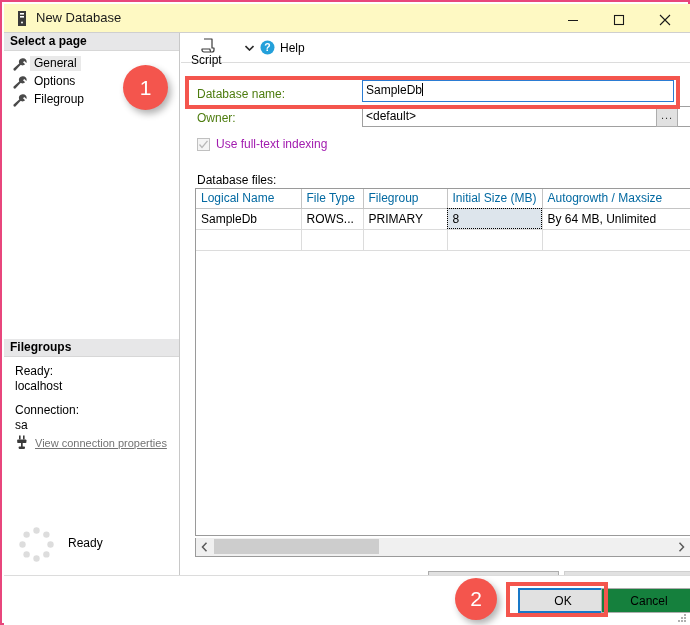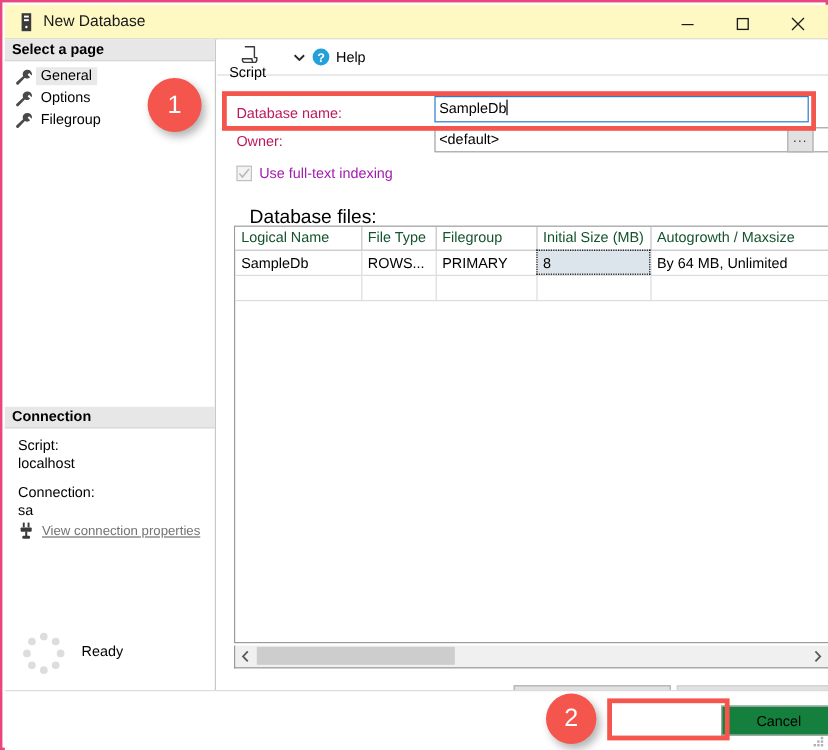--- a/index.html
+++ b/index.html
@@ -147,21 +147,21 @@
     position: absolute; left: 76px; top: 4px;
     height: 21px; display: flex; align-items: center;
     padding: 0 3px;
   }
   #help-icon { width: 15px; height: 15px; margin-right: 5px; }
   #help-label { font-size: 12px; }
 
   
   .form-label {
     position: absolute;
-    font-size: 12px; color: #be185d;
+    font-size: 12px; color: #4d7c0f;
     white-space: nowrap;
   }
   #lbl-dbname { left: 16px; top: 54px; }
   #lbl-owner  { left: 16px; top: 78px; }
 
   .textbox {
     position: absolute;
     box-sizing: border-box;
     background: #ffffff;
     font-size: 12px;
@@ -208,22 +208,22 @@
     box-sizing: border-box;
     border: 1px solid #c0c0c0;
     background: #f4f4f4;
     margin-right: 6px;
     position: relative;
   }
   #fulltext-label { font-size: 12px; color: #a21caf; }
 
   
   #lbl-dbfiles {
-    position: absolute; left: 27px; top: 140px;
-    font-size: 16px;
+    position: absolute; left: 16px; top: 140px;
+    font-size: 12px;
   }
 
   #filegrid {
     position: absolute;
     left: 14px; top: 155px;
     width: 496px; height: 348px;
     box-sizing: border-box;
     border: 1px solid #9a9a9a;
     background: #ffffff;
     overflow: hidden;
@@ -236,21 +236,21 @@
   }
   table.grid th {
     font-weight: normal;
     text-align: left;
     background: #ffffff;
     border-right: 1px solid #c4c4c4;
     border-bottom: 1px solid #c4c4c4;
     height: 19px;
     padding: 0 0 0 5px;
     box-sizing: border-box;
-    color: #14532d;
+    color: #0369a1;
   }
   table.grid td {
     border-right: 1px solid #dcdcdc;
     border-bottom: 1px solid #dcdcdc;
     height: 21px;
     padding: 0 0 0 5px;
     box-sizing: border-box;
     color: #000;
     white-space: nowrap;
     overflow: hidden;
@@ -421,23 +421,23 @@
     <div class="page-item" style="top:58px;">
       <span class="wrench">
         <svg width="15" height="14" viewBox="0 0 15 14">
           <path d="M10.5,1.2 a3.6,3.6 0 1 0 2.6,6.1 l-2.1,-2.1 1.3,-1.3 2.1,2.1 a3.6,3.6 0 0 0 -3.9,-4.8 z" fill="#4a4a4a"></path>
           <path d="M8.6,5.2 L1.6,11.6 a1.3,1.3 0 0 0 1.8,1.8 L9.9,6.6 z" fill="#4a4a4a"></path>
         </svg>
       </span>
       <span class="lbl">Filegroup</span>
     </div>
 
-    <div class="panel-header" id="hdr-connection">Connection</div>
-
-    <div class="conn-line" style="top:331px;">Script:</div>
+    <div class="panel-header" id="hdr-connection">Filegroups</div>
+
+    <div class="conn-line" style="top:331px;">Ready:</div>
     <div class="conn-line" style="top:346px;">localhost</div>
     <div class="conn-line" style="top:370px;">Connection:</div>
     <div class="conn-line" style="top:385px;">sa</div>
 
     <span id="conn-link-icon">
       <svg width="17" height="15" viewBox="0 0 17 15">
         <rect x="4" y="0.5" width="1.6" height="4" fill="#3a3a3a"></rect>
         <rect x="8" y="0.5" width="1.6" height="4" fill="#3a3a3a"></rect>
         <rect x="2.2" y="4.5" width="9.2" height="3.6" rx="0.8" fill="#3a3a3a"></rect>
         <rect x="6" y="8" width="1.7" height="4" fill="#3a3a3a"></rect>
@@ -562,20 +562,21 @@
             <path d="M1.5,0.8 L5.5,5 L1.5,9.2" fill="none" stroke="#5a5a5a" stroke-width="1.5"></path>
           </svg>
       </div>
     </div>
 
     <div class="btn" id="btn-add">Add</div>
     <div class="btn disabled" id="btn-remove">Remove</div>
   </div>
 
   <div id="bottombar">
+    <div id="btn-ok">OK</div>
     <div id="btn-cancel">Cancel</div>
     <span id="resize-grip">
       <svg width="12" height="12" viewBox="0 0 12 12">
         <g fill="#b0b0b0">
           <rect x="9" y="3" width="2" height="2"></rect>
           <rect x="6" y="6" width="2" height="2"></rect>
             <rect x="9" y="6" width="2" height="2"></rect>
           <rect x="3" y="9" width="2" height="2"></rect>
             <rect x="6" y="9" width="2" height="2"></rect>
             <rect x="9" y="9" width="2" height="2"></rect>

